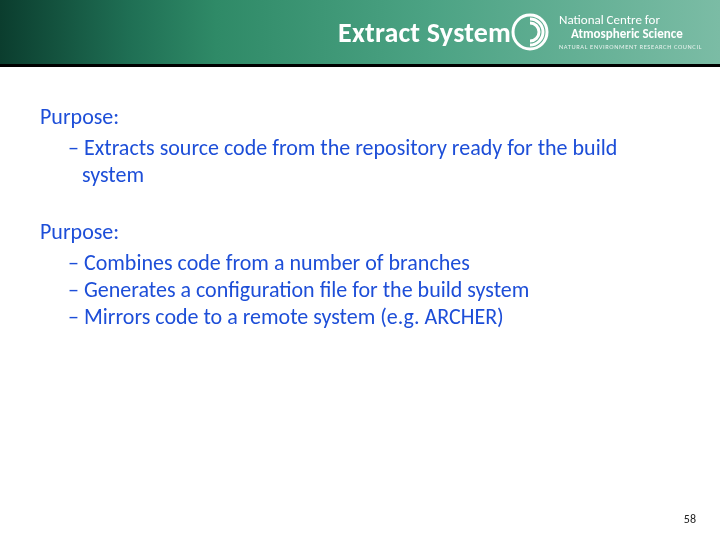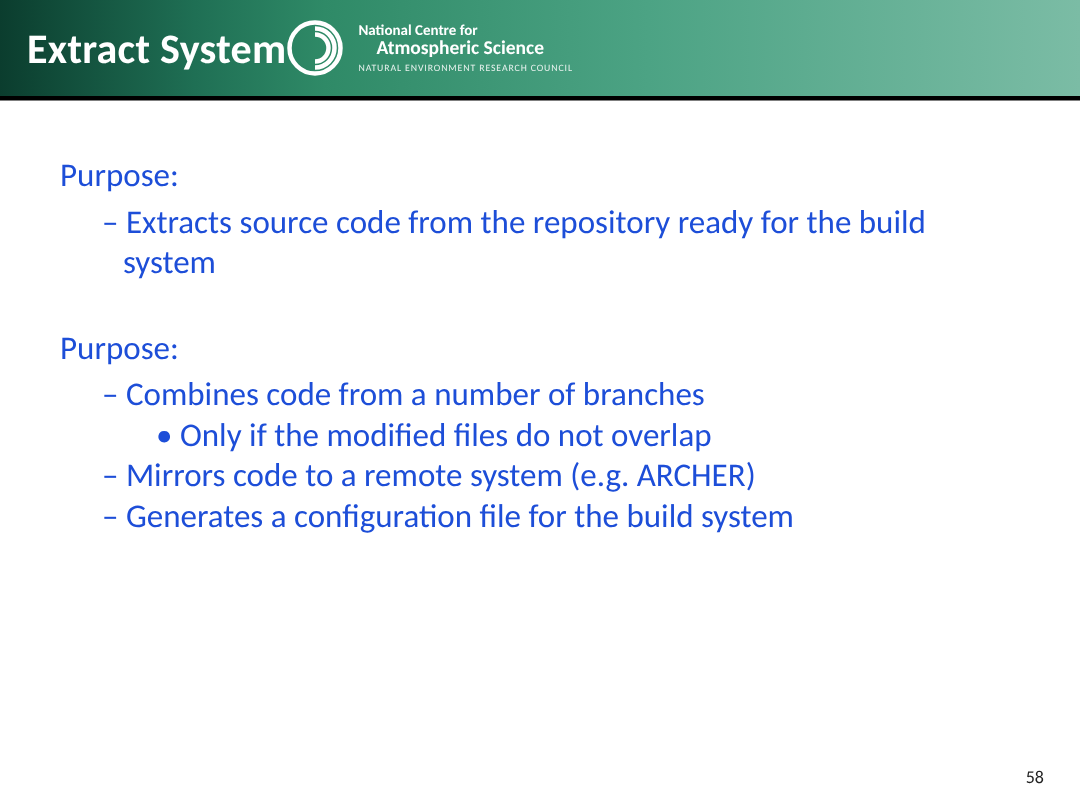--- a/index.html
+++ b/index.html
@@ -16,41 +16,41 @@
     width: 720px;
     height: 540px;
     position: relative;
     box-sizing: border-box;
   }
   .header {
     height: 64px;
     background: linear-gradient(to right, #0b3d2e 0%, #1f6f54 18%, #2f8a67 30%, #4ca384 60%, #7bbca5 100%);
     display: flex;
     align-items: center;
-    justify-content: flex-start;
+    justify-content: flex-end;
     padding: 0 18px 0 18px;
     box-sizing: border-box;
   }
   .title {
     color: #fff;
     font-size: 28px;
     font-weight: 700;
     letter-spacing: 0.2px;
   }
   .brand {
     display: flex;
     align-items: center;
     gap: 10px;
   }
   .brand-text {
     color: #fff;
     line-height: 1.05;
     text-align: left;
   }
-  .brand-line1 { font-size: 10px; font-weight: 700; }
+  .brand-line1 { font-size: 13px; font-weight: 400; }
   .brand-line2 { font-size: 13px; font-weight: 700; margin-left: 12px; }
   .brand-sub  { font-size: 6.5px; letter-spacing: 0.6px; margin-top: 3px; color: #e8f2ee; text-transform: uppercase; }
   .rule {
     height: 3px;
     background: #000;
   }
   .content {
     padding: 36px 40px 0 40px;
     box-sizing: border-box;
     font-size: 22px;
@@ -109,27 +109,24 @@
       <span>Extracts source code from the repository ready for the build system</span>
     </div>
 
     <div class="gap"></div>
 
     <div class="section-label">Purpose:</div>
 
     <div class="lvl1 dash">
       <span>Combines code from a number of branches</span>
     </div>
-    <div class="lvl2 dot">
-      <span>Only if the modified files do not overlap</span>
+
+    <div class="lvl1 dash">
+      <span>Generates a configuration file for the build system</span>
     </div>
 
     <div class="lvl1 dash">
       <span>Mirrors code to a remote system (e.g. ARCHER)</span>
-    </div>
-
-    <div class="lvl1 dash">
-      <span>Generates a configuration file for the build system</span>
     </div>
   </div>
 
   <div class="pagenum">58</div>
 </div>
 
 </body></html>

